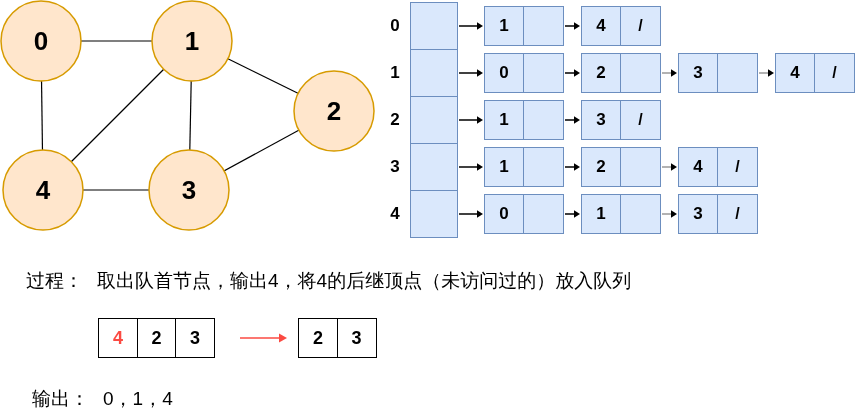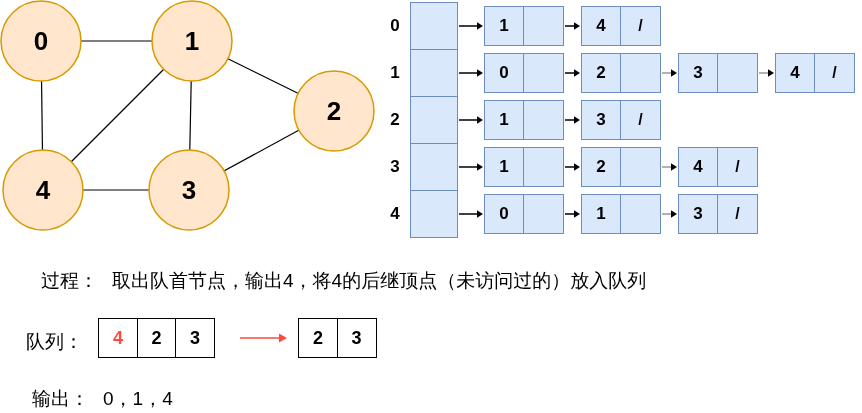--- a/index.html
+++ b/index.html
@@ -202,25 +202,24 @@
           <line x1="1" y1="6" x2="10" y2="6" stroke="#999999" stroke-width="1.5"></line>
           <path d="M 10 2.2 L 16 6 L 10 9.8 Z" fill="#000000"></path>
         </svg>
         <span class="node-box">
           <span class="node-value">3</span>
           <span class="node-pointer">/</span>
         </span>
       </div>
     </div>
 
-  <div class="text-line" style="left:26px;top:268px;margin-left:15px;">
+  <div class="text-line" style="left:26px;top:268px;">
     <span class="line-label">过程：</span><span>取出队首节点，输出4，将4的后继顶点（未访问过的）放入队列</span>
   </div>
 
-  <div class="text-line" style="left:26px;top:329px;">队列：</div>
   <div class="queue-box" id="queue-before" style="left:98px;top:318px;">
       <span class="q-cell red">4</span>
       <span class="q-cell">2</span>
       <span class="q-cell">3</span>
     </div>
   <svg class="red-arrow" style="left:238px;top:331px;" width="50" height="14" viewBox="0 0 50 14">
     <line x1="2" y1="7" x2="41" y2="7" stroke="#fb4a42" stroke-width="1.6"></line>
     <path d="M 41 2.5 L 49 7 L 41 11.5 Z" fill="#fb4a42"></path>
   </svg>
   <div class="queue-box" id="queue-after" style="left:298px;top:318px;">

